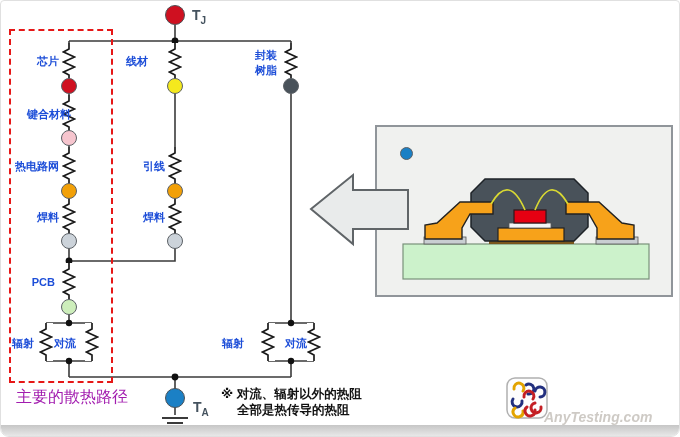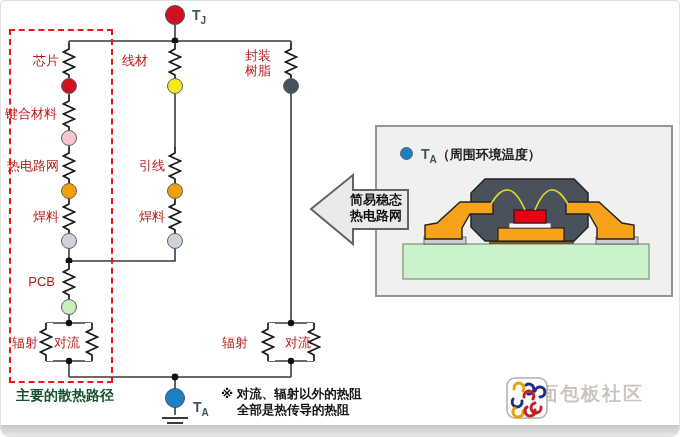--- a/index.html
+++ b/index.html
@@ -5,35 +5,35 @@
   html,body{margin:0;padding:0;background:#fff;}
   #canvas{
     position:relative;width:680px;height:437px;
     background:#fff;border:1px solid #e0e0e0;box-sizing:border-box;
     border-radius:4px 4px 9px 9px;overflow:hidden;
     font-family:"Liberation Sans","DejaVu Sans",sans-serif;
   }
   .abs{position:absolute;}
   svg{display:block;}
   .lbl{
-    position:absolute;font-size:13px;font-weight:normal;color:#b91c1c;
+    position:absolute;font-size:11px;font-weight:bold;color:#1d4ed8;
     white-space:nowrap;line-height:14px;
   }
   .lbl-r{text-align:right;}
   .dot{
     position:absolute;width:16px;height:16px;border-radius:50%;
     border:1.5px solid #5c6166;box-sizing:border-box;background:#ccc;
   }
   .dot-lg{width:20px;height:20px;border:1.5px solid #4c5156;}
   .node-lbl{
     position:absolute;font-size:14px;font-weight:bold;color:#44525e;
     white-space:nowrap;
   }
   .node-lbl sub{font-size:10px;}
-  .red-cap{position:absolute;font-size:14px;font-weight:bold;color:#14532d;white-space:nowrap;}
+  .red-cap{position:absolute;font-size:16px;font-weight:normal;color:#a21caf;white-space:nowrap;}
   .note{position:absolute;font-size:12.5px;font-weight:bold;color:#111;white-space:nowrap;}
   #panel{
     position:absolute;left:374px;top:124px;width:298px;height:172px;
     background:#f0f1ef;border:2px solid #90959a;box-sizing:border-box;
   }
   #panel-ta-label{position:absolute;left:44px;top:19px;font-size:13px;font-weight:bold;color:#222;white-space:nowrap;}
   #panel-ta-label .ta{color:#44525e;font-size:14px;}
   #panel-ta-label .ta sub{font-size:10px;}
   #arrow-text{
     position:absolute;left:341px;top:191px;width:68px;text-align:center;
@@ -149,47 +149,44 @@
   <div class="dot" style="left: 166px; top: 77px; background: rgb(244, 233, 30);"></div>
   <div class="dot" style="left: 166px; top: 182px; background: rgb(242, 160, 7);"></div>
   <div class="dot" style="left: 166px; top: 232px; background: rgb(204, 211, 218);"></div>
   <div class="dot" style="left: 282px; top: 77px; background: rgb(73, 82, 90);"></div>
   <div class="dot dot-lg" style="left: 164px; top: 387px; background: rgb(27, 128, 197);"></div>
 
   <div class="node-lbl" style="left:191px;top:6px"><span>T</span><sub>J</sub></div>
   <div class="node-lbl" style="left:192px;top:398px"><span>T</span><sub>A</sub></div>
 
   <div class="lbl lbl-r" style="left:4px;top:53px;width:54px">芯片</div>
-  <div class="lbl lbl-r" style="left:0;top:106px;width:56px">键合材料</div>
+  <div class="lbl lbl-r" style="left:14px;top:106px;width:56px">键合材料</div>
   <div class="lbl lbl-r" style="left:2px;top:158px;width:56px">热电路网</div>
   <div class="lbl lbl-r" style="left:4px;top:209px;width:54px">焊料</div>
   <div class="lbl lbl-r" style="left:0;top:274px;width:54px">PCB</div>
   <div class="lbl" style="left:11px;top:335px">辐射</div>
   <div class="lbl" style="left:53px;top:335px">对流</div>
   <div class="lbl lbl-r" style="left:93px;top:53px;width:54px">线材</div>
   <div class="lbl lbl-r" style="left:110px;top:158px;width:54px">引线</div>
   <div class="lbl lbl-r" style="left:110px;top:209px;width:54px">焊料</div>
-  <div class="lbl" style="left:244px;top:47px;line-height:15px">
+  <div class="lbl" style="left:254px;top:47px;line-height:15px">
     <div>封装</div>
     <div>树脂</div>
   </div>
   <div class="lbl" style="left:221px;top:335px">辐射</div>
   <div class="lbl" style="left:284px;top:335px">对流</div>
 
   <div id="dashed-box"></div>
   <div class="red-cap" style="left:15px;top:386px">主要的散热路径</div>
 
   <div class="note" style="left:220px;top:385px">※ 对流、辐射以外的热阻</div>
   <div class="note" style="left:236px;top:401px">全部是热传导的热阻</div>
 
   <div id="panel">
     <div class="dot" style="left: 23px; top: 20px; width: 13px; height: 13px; border-width: 1px; background: rgb(27, 128, 197);"></div>
-    <div id="panel-ta-label">
-      <span class="ta"><span>T</span><sub>A</sub></span><span>（周围环境温度）</span>
-    </div>
     <svg class="abs" style="left:0;top:0" width="294" height="168" viewBox="0 0 294 168">
 
       <rect x="26" y="117" width="246" height="35" fill="#ccf2cb" stroke="#79917a" stroke-width="1.2"></rect>
 
       <rect x="47" y="110" width="42" height="7" fill="#c9ced2" stroke="#555" stroke-width="0.8"></rect>
       <rect x="219" y="110" width="42" height="7" fill="#c9ced2" stroke="#555" stroke-width="0.8"></rect>
       <rect x="112" y="113" width="85" height="4" fill="#7a571d"></rect>
 
       <polygon points="108,52 197,52 211,66 211,100 197,114 108,114 94,100 94,66" fill="#49525a" stroke="#1e2328" stroke-width="1.5"></polygon>
 
@@ -201,26 +198,22 @@
       <rect x="137" y="83" width="32" height="13" fill="#e60012" stroke="#30161a" stroke-width="1.2"></rect>
 
       <path d="M114,77 Q132,46 148,83" fill="none" stroke="#d8d833" stroke-width="1.7"></path>
       <path d="M191,77 Q173,46 158,83" fill="none" stroke="#d8d833" stroke-width="1.7"></path>
     </svg>
   </div>
 
   <svg class="abs" style="left:305px;top:170px" width="105" height="78" viewBox="0 0 105 78">
     <polygon points="5,38 47,4 47,19 102,19 102,58 47,58 47,73" fill="#e9ebeb" stroke="#606568" stroke-width="2"></polygon>
   </svg>
-  <div id="arrow-text">
-    <div>简易稳态</div>
-    <div>热电路网</div>
-  </div>
-
-  <div class="wm-title">面包板社区</div>
+
+  <div class="wm-url2">AnyTesting.com</div>
   <svg class="abs" style="left:505px;top:376px" width="42" height="42" viewBox="0 0 42 42">
     <rect x="1" y="1" width="40" height="40" rx="8" fill="#fdfdfd" stroke="#b0b0b0" stroke-width="1.5"></rect>
     <g fill="none" stroke-width="3" stroke-linecap="round">
       <path d="M8,12 a5,5 0 1 1 9,2" stroke="#e3a400"></path>
       <path d="M20,8 a5,5 0 1 1 2,9" stroke="#23307f"></path>
       <path d="M29,14 a5,5 0 1 1 5,6" stroke="#23307f"></path>
       <path d="M7,22 a5,5 0 1 0 9,2" stroke="#23307f"></path>
       <path d="M18,20 a5,5 0 1 1 9,2" stroke="#c41f24"></path>
       <path d="M29,26 a5,5 0 1 0 6,4" stroke="#c41f24"></path>
       <path d="M9,31 a5,5 0 1 0 8,3" stroke="#e3a400"></path>

